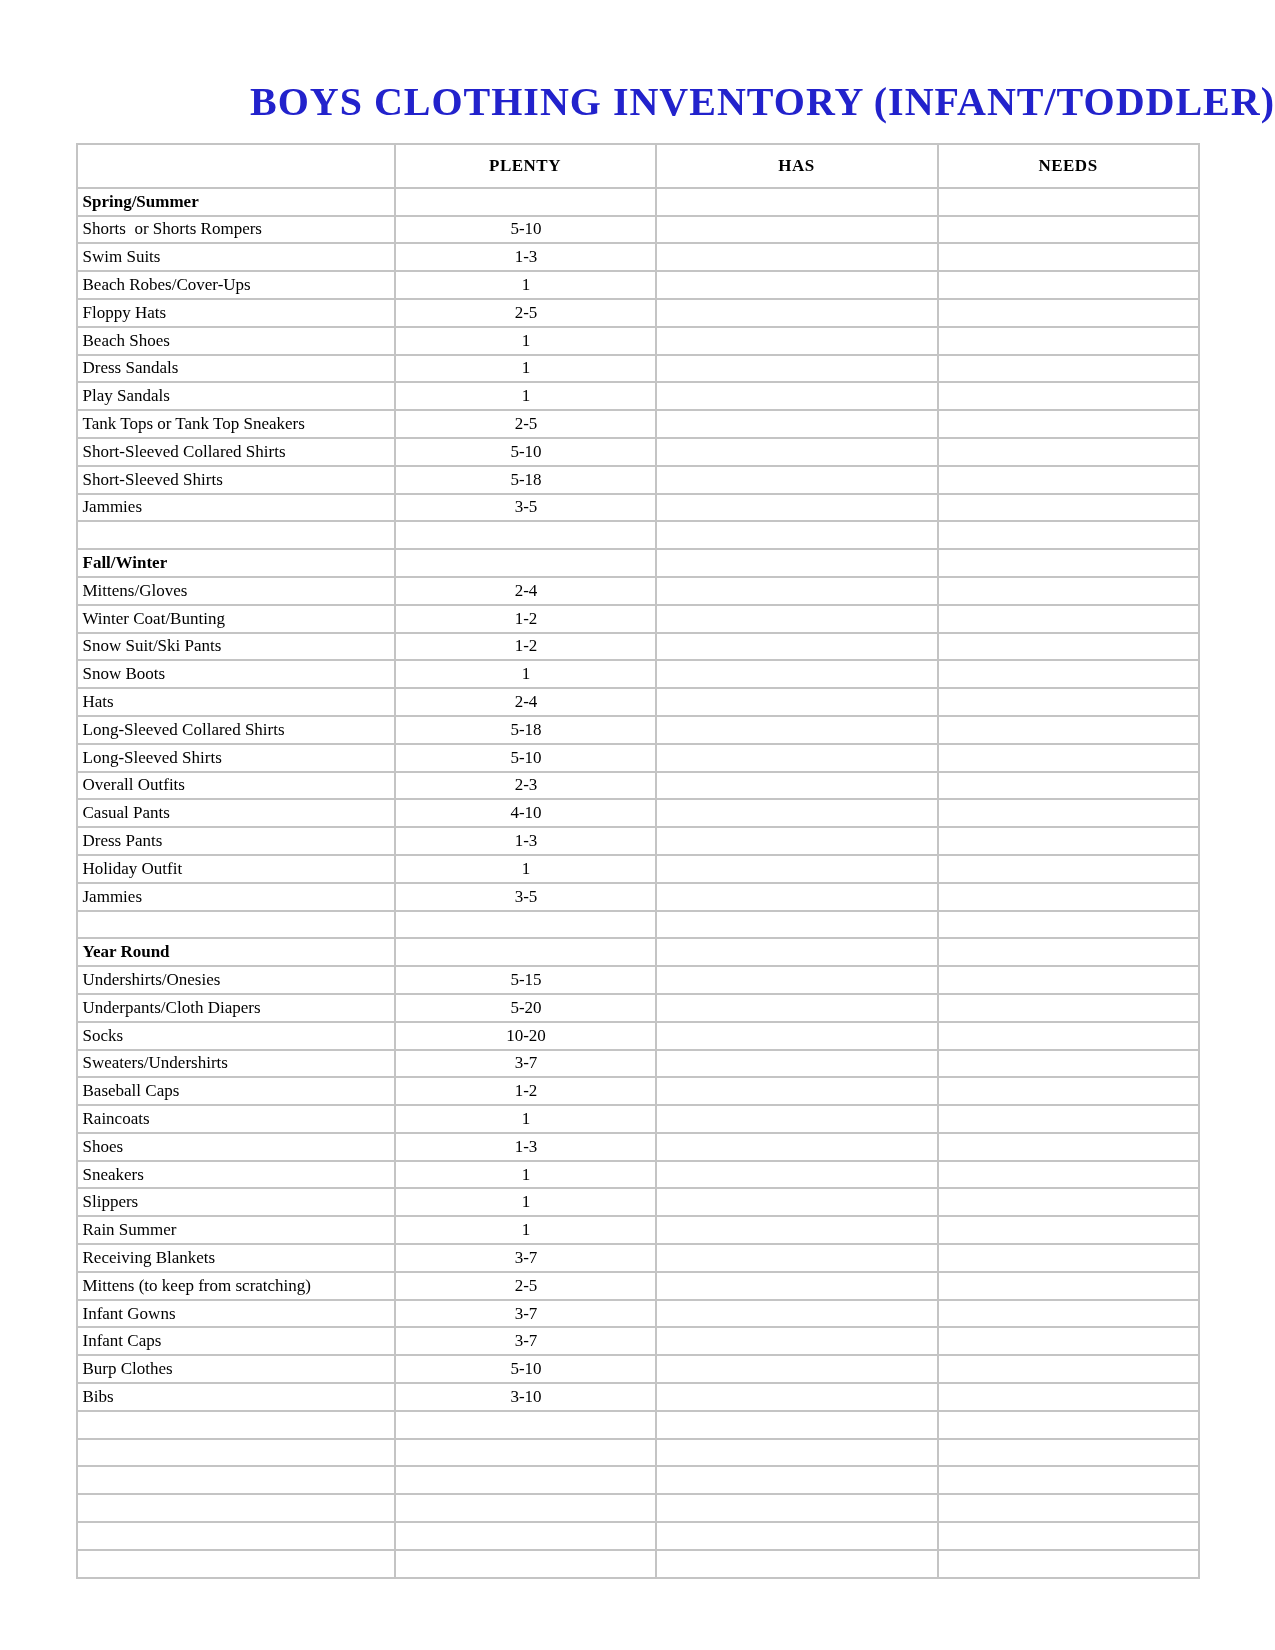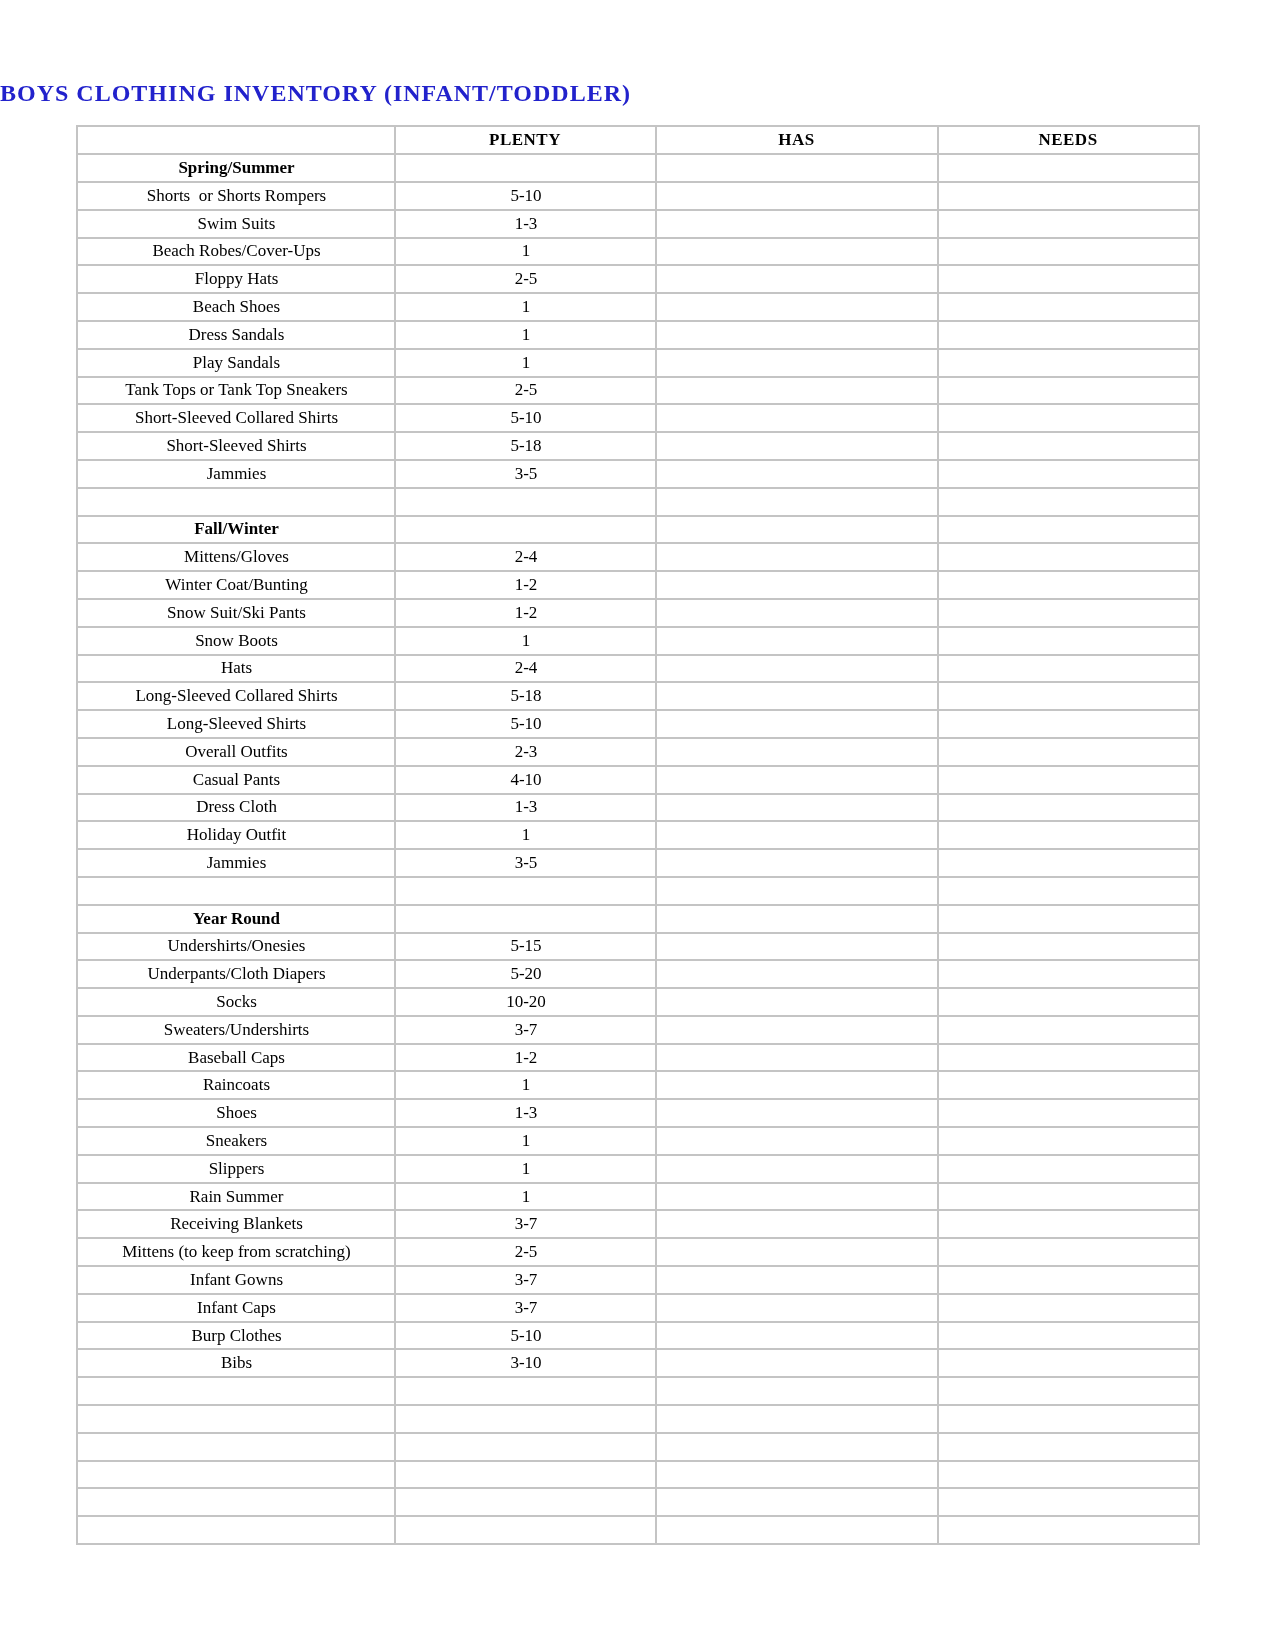--- a/index.html
+++ b/index.html
@@ -11,22 +11,22 @@
     position: relative;
     width: 1275px;
     height: 1650px;
     background: #ffffff;
     overflow: hidden;
     font-family: "Liberation Serif", serif;
     color: #000000;
   }
   .title {
     margin: 80px 0 19px 0;
-    text-align: left;
-    font-size: 24px;
+    text-align: right;
+    font-size: 40px;
     line-height: 1.1;
     font-weight: bold;
     letter-spacing: 1px;
     color: #2222CC;
     font-family: "Liberation Serif", serif;
   }
   table.inventory {
     border-collapse: collapse;
     table-layout: fixed;
     width: 1122px;
@@ -43,24 +43,24 @@
     padding: 0 3px 0 5px;
     font-size: 17px;
     line-height: 24px;
     overflow: hidden;
     vertical-align: middle;
   }
   table.inventory th {
     font-weight: bold;
     text-align: center;
     letter-spacing: 0.5px;
-    padding: 0;
+    padding: 8px;
   }
   td.item {
-    text-align: center;
+    text-align: left;
     white-space: pre;
   }
   td.section {
     font-weight: bold;
   }
   td.center {
     text-align: center;
     padding: 0;
   }
 </style>
@@ -219,21 +219,21 @@
           <td class="center"></td>
           <td class="center"></td>
         </tr>
         <tr>
           <td class="item">Casual Pants</td>
           <td class="center">4-10</td>
           <td class="center"></td>
           <td class="center"></td>
         </tr>
         <tr>
-          <td class="item">Dress Cloth</td>
+          <td class="item">Dress Pants</td>
           <td class="center">1-3</td>
           <td class="center"></td>
           <td class="center"></td>
         </tr>
         <tr>
           <td class="item">Holiday Outfit</td>
           <td class="center">1</td>
           <td class="center"></td>
           <td class="center"></td>
         </tr>

